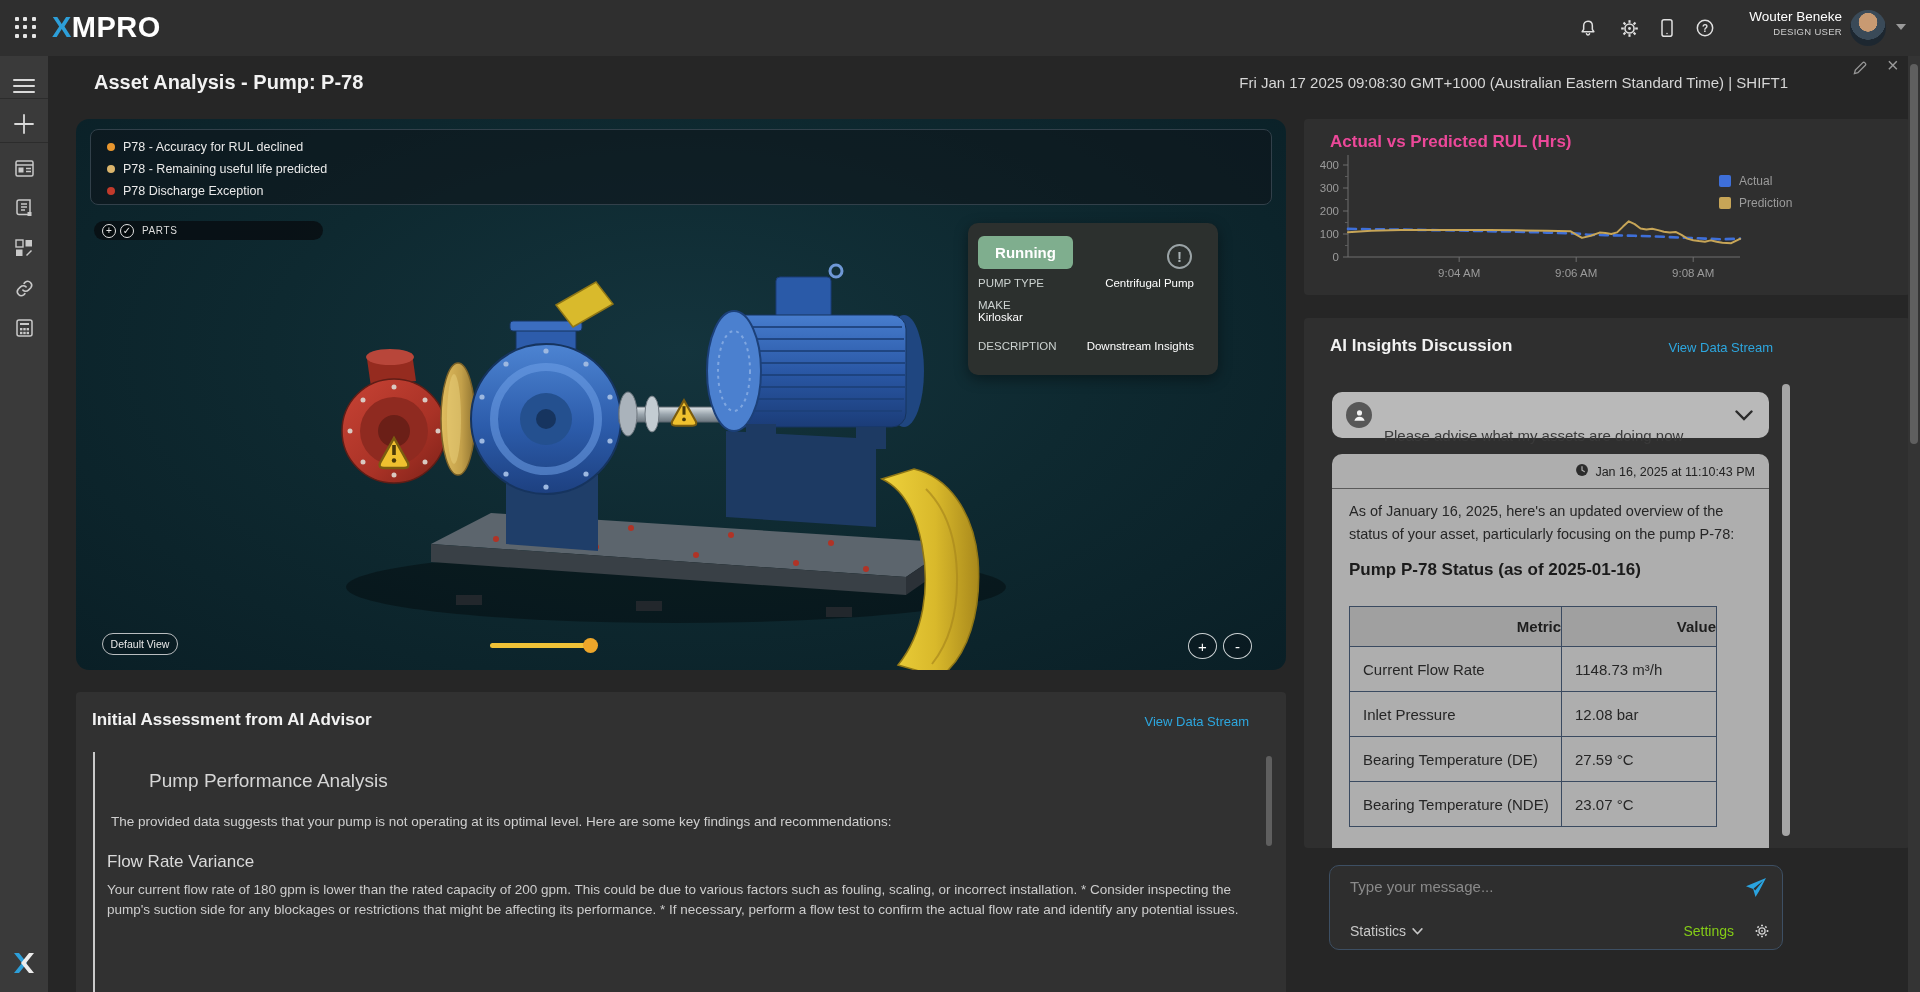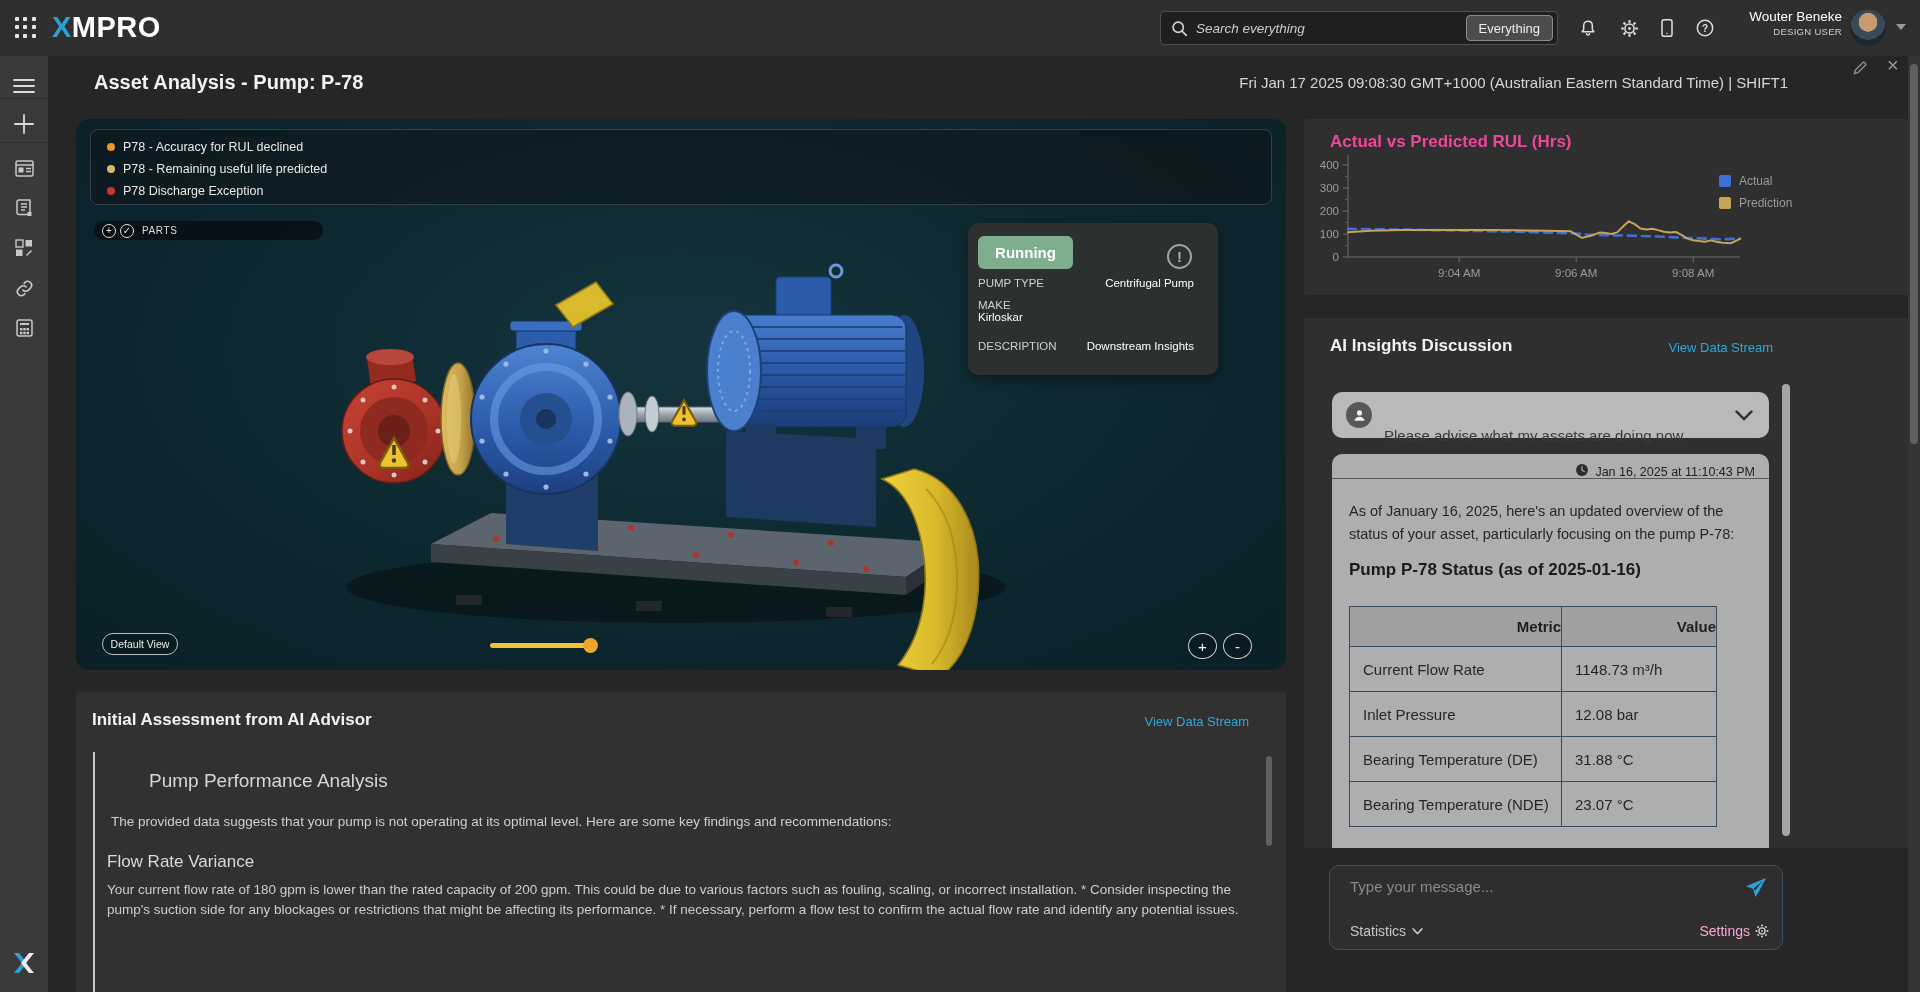--- a/index.html
+++ b/index.html
@@ -81,36 +81,36 @@
 
   
   .insights { position:absolute; left:1304px; top:318px; width:606px; height:530px; background:#2f2f2f; border-radius:4px; overflow:hidden; }
   .insights .data-link { right:137px; }
   .chat-scroll { position:absolute; left:478px; top:66px; width:8px; height:452px; background:#a5a5a5; border-radius:4px; cursor:pointer; }
   .query-bar { position:absolute; left:28px; top:74px; width:437px; height:46px; background:#b9b9b9; border-radius:10px; display:flex; align-items:center; cursor:pointer; }
   .q-avatar { width:26px; height:26px; border-radius:50%; background:#575757; margin:0 12px 0 14px; display:flex; align-items:center; justify-content:center; flex:none; }
   .q-text { font-size:15px; color:#3a3a3a; flex:1;margin-top:41px; }
   .q-chev { margin-right:16px; display:flex; }
   .answer-card { position:absolute; left:28px; top:136px; width:437px; height:394px; background:#aeaeae; border-radius:10px 10px 0 0; overflow:hidden; }
-  .ts-row { position:absolute; left:0; top:0; width:100%; height:25px; border-bottom:1px solid #5a5a5a; }
+  .ts-row { position:absolute; left:0; top:0; width:100%; height:35px; border-bottom:1px solid #5a5a5a; }
   .ts-inner { position:absolute; right:14px; top:9px; display:flex; align-items:center; gap:6px; font-size:12.5px; color:#222; }
   .ans-intro { position:absolute; left:17px; top:46px; width:400px; font-size:14.5px; line-height:1.62; color:#262626; }
   .ans-head { position:absolute; left:17px; top:106px; font-size:17px; font-weight:700; color:#1b1b1b; }
   .ans-table { position:absolute; left:17px; top:152px; width:368px; border-collapse:collapse; }
   .ans-table th { height:40px; background:#a0a0a0; border:1.5px solid #3a4a60; text-align:right; padding-left:13px; font-size:15px; color:#1e1e1e; }
   .ans-table td { height:45px; border:1.5px solid #3a4a60; padding-left:13px; font-size:15px; color:#262626; background:#aeaeae; }
   .ans-table th:first-child, .ans-table td:first-child { width:212px; }
 
   
   .composer { position:absolute; left:1329px; top:865px; width:454px; height:85px; border:1px solid #3d4f63; border-radius:10px; background:#2e2e2e; }
   .composer input { position:absolute; left:20px; top:12px; width:330px; background:transparent; border:none; outline:none; color:#ddd; font-size:15px; font-family:"Liberation Sans",sans-serif; }
   .composer input::placeholder { color:#8a8a8a; }
   .send-btn { position:absolute; right:14px; top:10px; cursor:pointer; }
   .stats-toggle { position:absolute; left:20px; bottom:10px; display:flex; align-items:center; gap:6px; font-size:14px; color:#c8c8c8; cursor:pointer; }
-  .settings-toggle { position:absolute; right:12px; bottom:10px; display:flex; align-items:center; gap:4px; font-size:14px; color:#f9a8d4; cursor:pointer; }
+  .settings-toggle { position:absolute; right:12px; bottom:10px; display:flex; align-items:center; gap:20px; font-size:14px; color:#84cc16; cursor:pointer; }
 
   .page-scrollbar { position:absolute; right:0; top:56px; width:12px; height:936px; background:#343434; }
   .page-scrollbar .thumb { position:absolute; left:2px; top:8px; width:8px; height:380px; background:#5f5f5f; border-radius:4px; cursor:pointer; }
 </style>
 </head>
 <body>
 
 <div id="app">
 
   <div class="topbar">
@@ -120,30 +120,20 @@
         <i></i>
         <i></i>
         <i></i>
         <i></i>
         <i></i>
         <i></i>
         <i></i>
     </div>
     <div class="logo">
       <span class="lx">X</span><span class="lr">MPRO</span>
-    </div>
-    <div class="searchbox">
-      <span class="sicon">
-        <svg width="17" height="17" viewBox="0 0 20 20">
-            <circle cx="8.5" cy="8.5" r="6" fill="none" stroke="#cfcfcf" stroke-width="2"></circle>
-            <line x1="13" y1="13" x2="18" y2="18" stroke="#cfcfcf" stroke-width="2" stroke-linecap="round"></line>
-          </svg>
-      </span>
-      <input placeholder="Search everything" style="">
-      <div class="scope-btn">Everything</div>
     </div>
     <div class="tb-icon" style="left:1577px;">
       <svg width="20" height="20" viewBox="0 0 24 24" fill="none" stroke="#e0e0e0" stroke-width="1.8" stroke-linejoin="round">
           <path d="M12 4c-3.2 0-5.2 2.3-5.2 5.4v4.2L5 16.5h14l-1.8-2.9V9.4C17.2 6.3 15.2 4 12 4z"></path>
           <path d="M10.2 19a1.9 1.9 0 0 0 3.6 0" stroke-linecap="round"></path>
         </svg>
     </div>
     <div class="tb-icon" style="left:1618px;">
       <svg width="21" height="21" viewBox="0 0 24 24" fill="none" stroke="#e0e0e0" stroke-width="1.8">
           <circle cx="12" cy="12" r="5.2"></circle>
@@ -533,21 +523,21 @@
         <tr>
           <td>Current Flow Rate</td>
           <td>1148.73 m³/h</td>
         </tr>
         <tr>
           <td>Inlet Pressure</td>
           <td>12.08 bar</td>
         </tr>
         <tr>
           <td>Bearing Temperature (DE)</td>
-          <td>31.88 °C</td>
+          <td>27.59 °C</td>
         </tr>
         <tr>
           <td>Bearing Temperature (NDE)</td>
           <td>23.07 °C</td>
         </tr>
       </tbody>
         </table>
     </div>
   </div>
 

